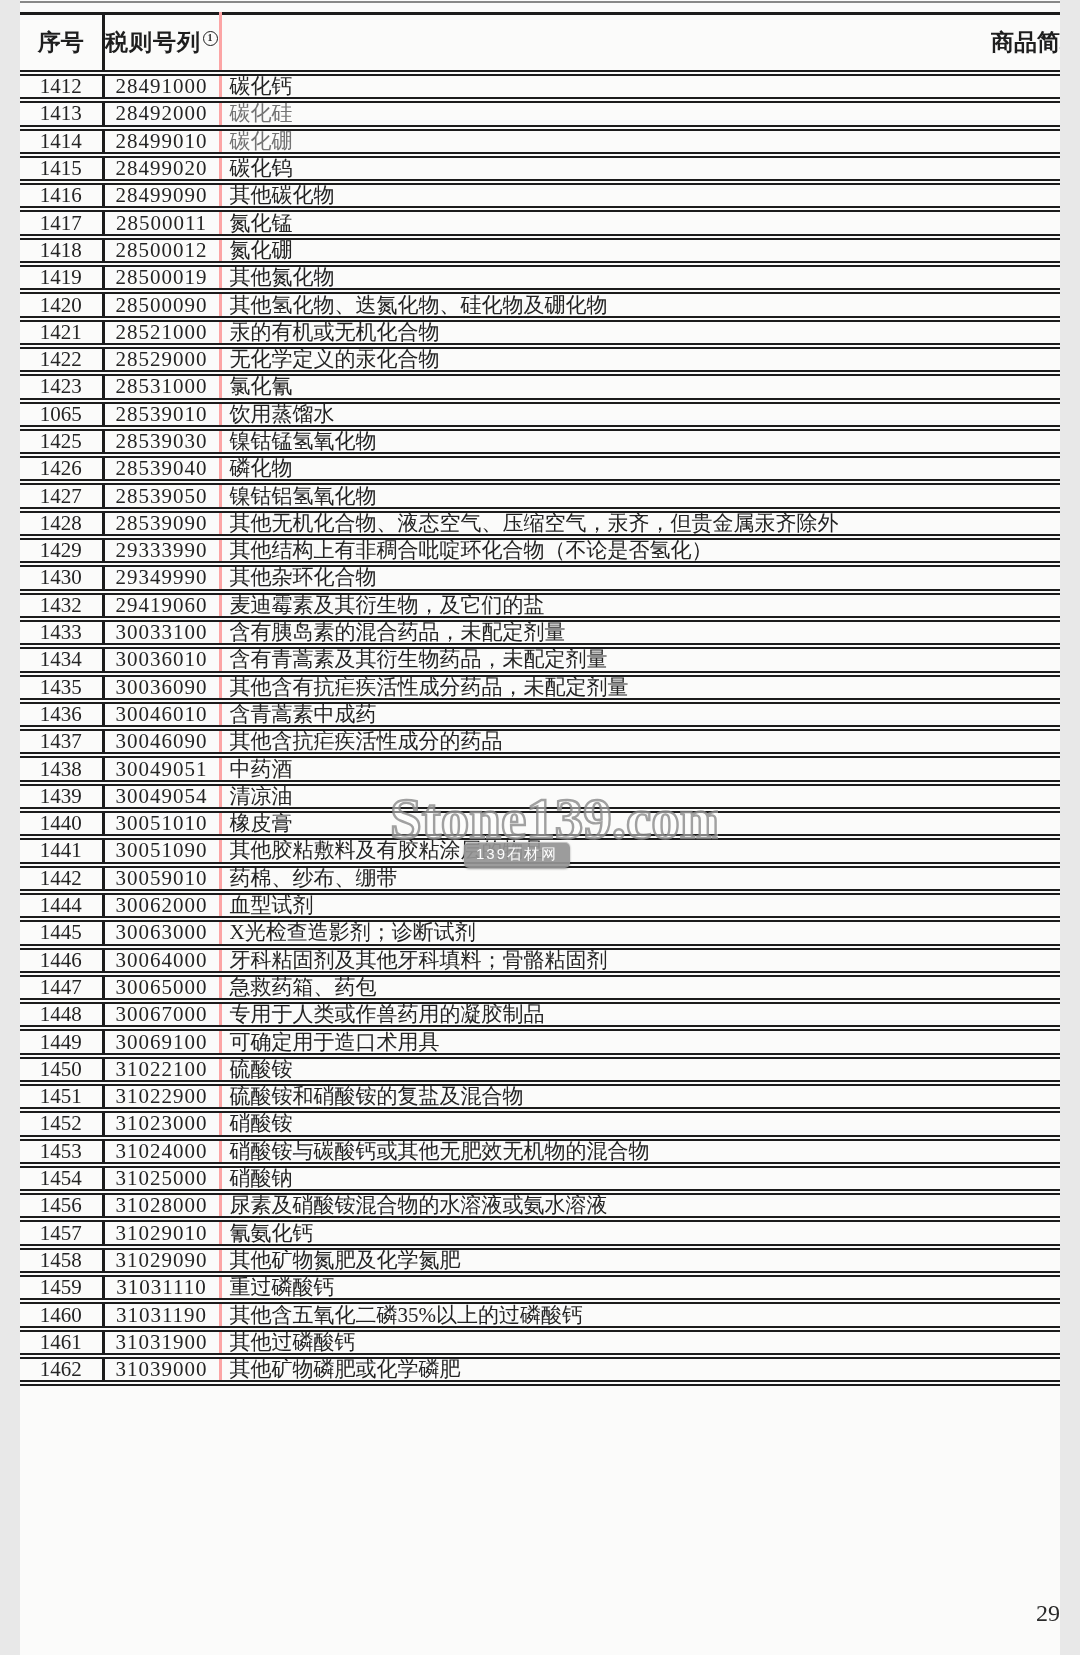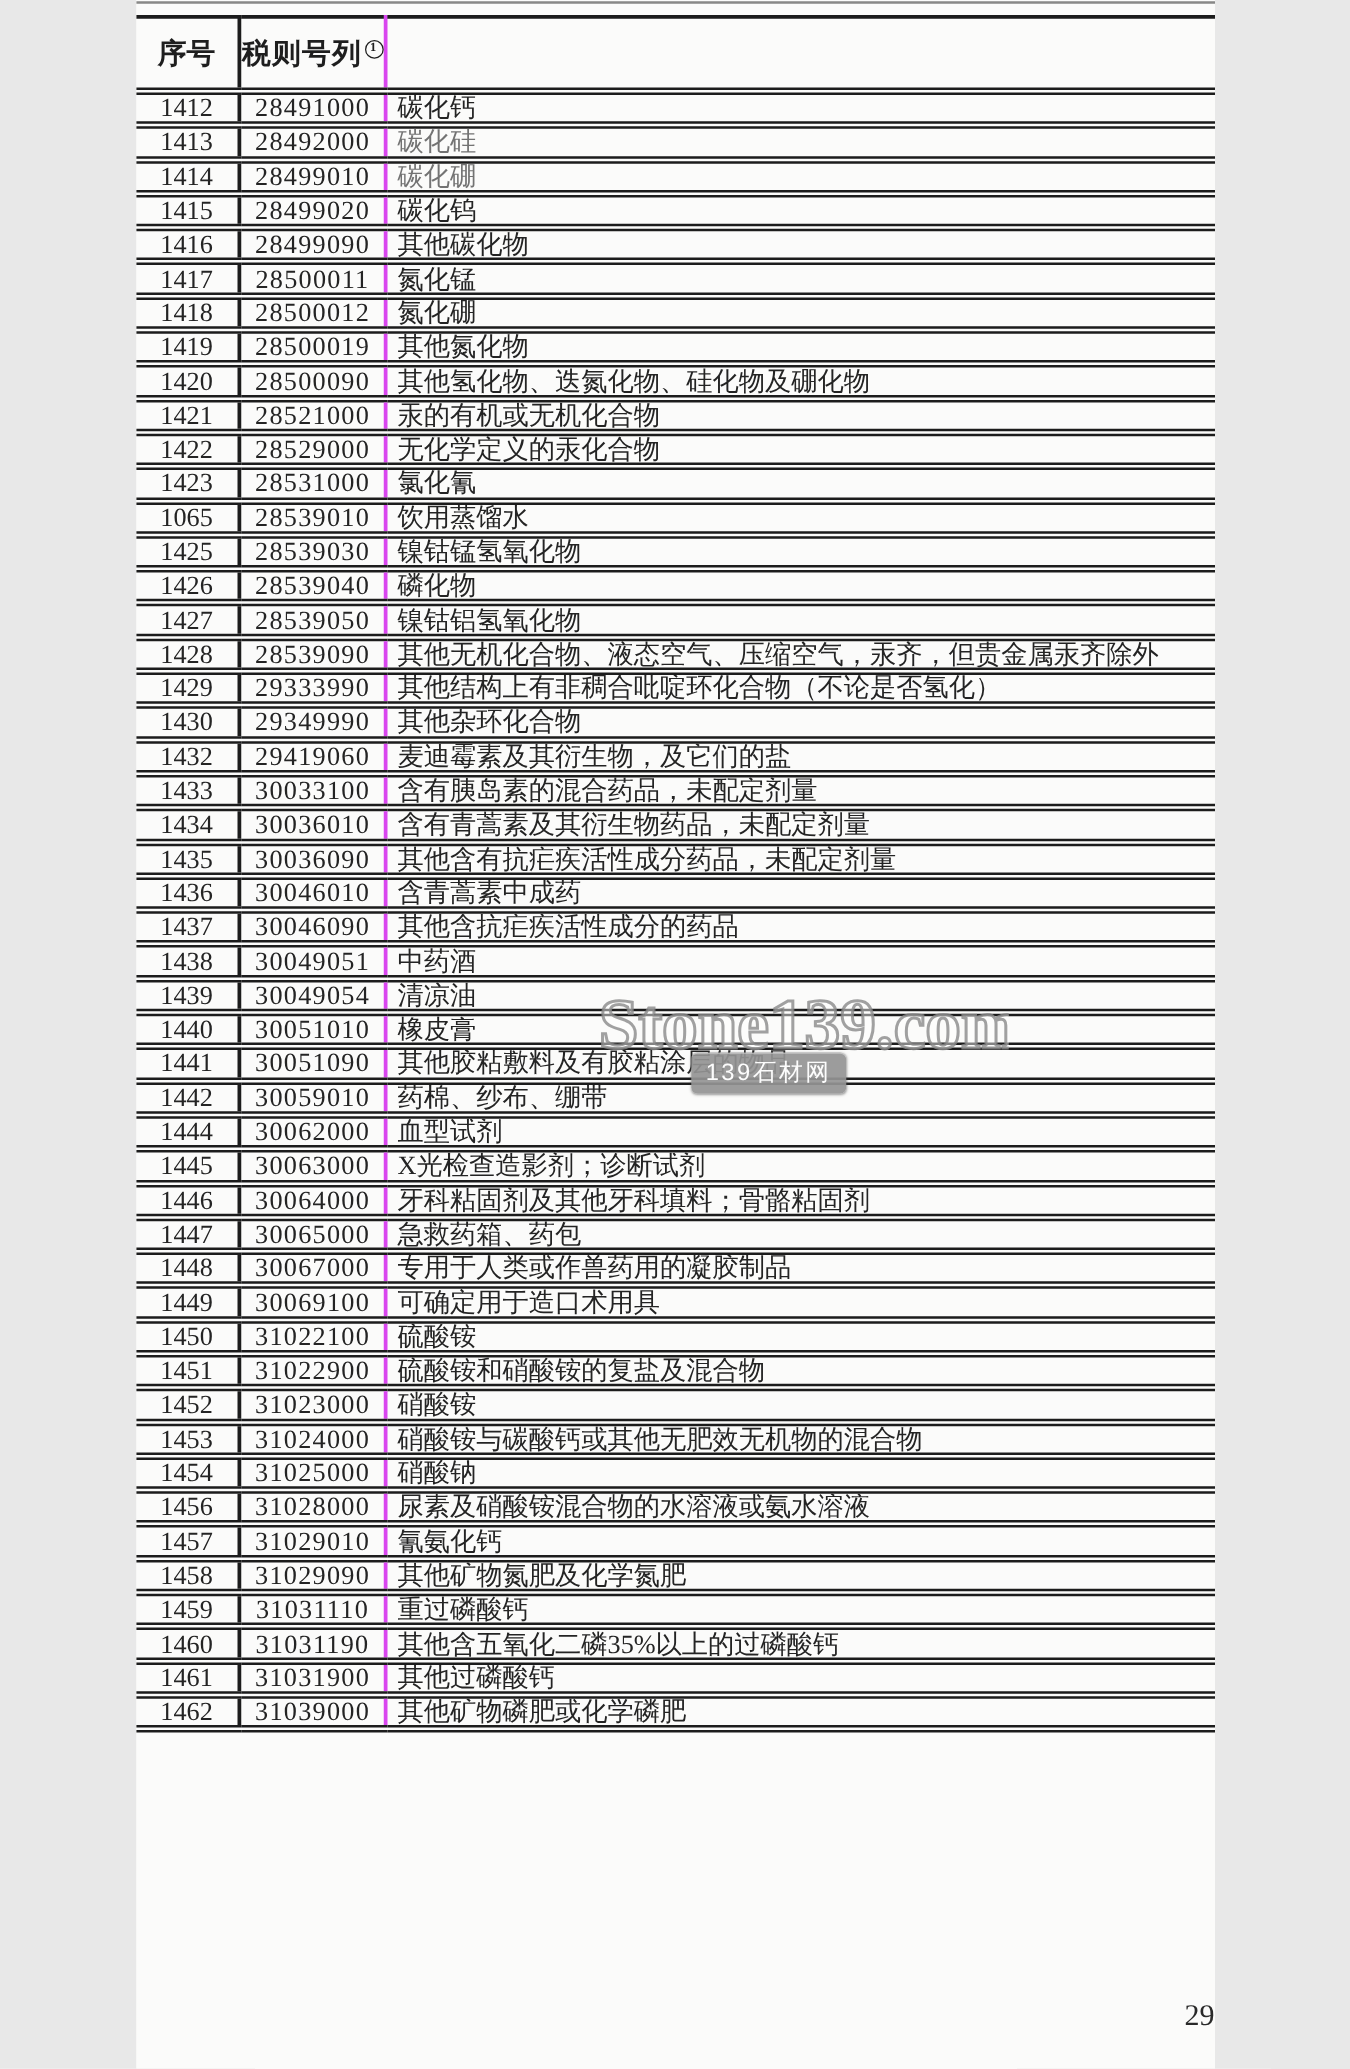--- a/index.html
+++ b/index.html
@@ -2,21 +2,21 @@
 <html><head>
 <meta charset="utf-8">
 <style>
   html,body{margin:0;padding:0;}
   body{
     font-family:"Liberation Serif","DejaVu Serif",serif;
     background:#e8e8e8;
   }
   .page{
     position:relative;
-    width:863px;
+    width:1040px;
     height:1655px;
     margin:0 auto;
     background:#fbfbfa;
     overflow:hidden;
     color:#242424;
   }
   .top-edge{
     position:absolute;
     top:1px;left:0;
     width:100%;height:2px;
@@ -44,21 +44,21 @@
     height:21.3px;
     border-bottom:6px double #1c1c1c;
     font-size:21px;
     line-height:21px;
     padding:0;
     vertical-align:middle;
     white-space:nowrap;
     overflow:hidden;
   }
   .col-no{width:83px;text-align:center;border-right:3px solid #1c1c1c;}
-  .col-code{width:117px;text-align:center;border-right:3px solid #d946ef;letter-spacing:1px;}
+  .col-code{width:117px;text-align:center;border-right:3px solid #fca5a5;letter-spacing:1px;}
   .col-name{text-align:left;padding-left:8px !important;}
   td.red{color:#737373;}
   .circ{
     display:inline-flex;
     align-items:center;
     justify-content:center;
     width:13px;height:13px;
     border:1.5px solid #1e1e1e;
     border-radius:50%;
     font-size:10px;
@@ -78,21 +78,21 @@
   }
   .wm-badge{
     position:absolute;
     left:76px;
     top:60px;
     padding:3px 12px 4px 12px;
     background:rgba(148,148,148,0.92);
     border-radius:5px;
     box-shadow:0 1px 2px rgba(60,60,60,.5), inset 0 1px 0 rgba(255,255,255,.4);
     color:#fcfcfc;
-    font-size:19px;
+    font-size:15px;
     letter-spacing:2px;
     font-family:"Liberation Sans","DejaVu Sans",sans-serif;
     text-align:right;
   }
   .page-number{
     position:absolute;
     top:1600px;
     left:0;width:100%;
     text-align:right;
     font-size:24px;

